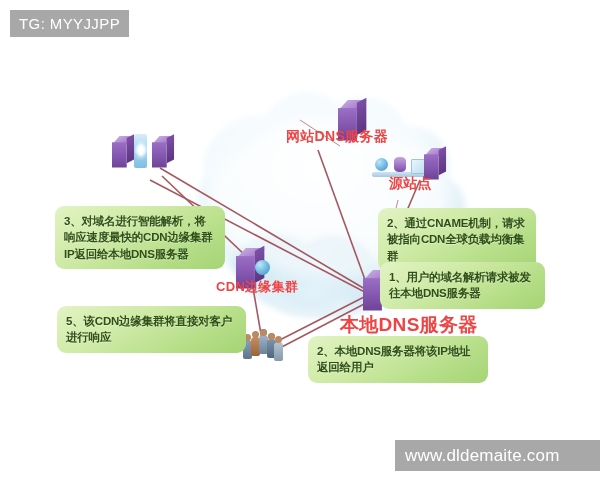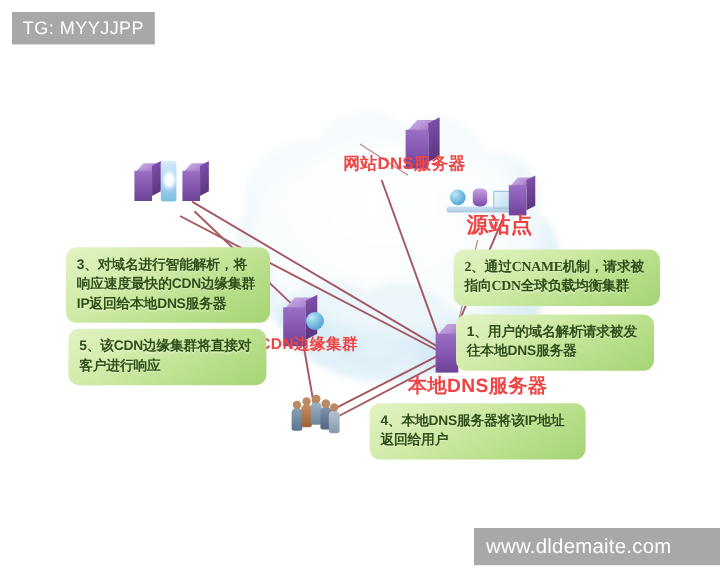--- a/index.html
+++ b/index.html
@@ -294,58 +294,58 @@
     <div class="origin-base" style="left:0px; top:30px;"></div>
     <div class="sphere" style="left:3px;  top:16px;"></div>
     <div class="cylinder" style="left:22px; top:15px;"></div>
     <div class="monitor" style="left:39px; top:17px;"></div>
     <div class="server md" style="left:52px; top:6px;">
       <div class="top"></div>
         <div class="side"></div>
         <div class="front"></div>
     </div>
   </div>
-  <div class="node-label" style="left:389px; top:175px; font-size:18px;">源站点</div>
+  <div class="node-label" style="left:389px; top:175px; font-size:14px;">源站点</div>
 
   <div class="node" style="left:236px; top:248px;">
     <div class="server lg" style="left:0px; top:0px;">
       <div class="top"></div>
         <div class="side"></div>
         <div class="front"></div>
     </div>
     <div class="sphere" style="left:19px; top:12px; width:15px; height:15px;"></div>
   </div>
   <div class="node-label" style="left:216px; top:278px; font-size:13px;">CDN边缘集群</div>
 
   <div class="node" style="left:363px; top:270px;">
     <div class="server lg" style="left:0px; top:0px;">
       <div class="top"></div>
         <div class="side"></div>
         <div class="front"></div>
     </div>
   </div>
-  <div class="node-label" style="left:340px; top:312px; font-size:16px;">本地DNS服务器</div>
+  <div class="node-label" style="left:340px; top:312px; font-size:19px;">本地DNS服务器</div>
 
   <div class="crowd" style="left:243px; top:332px;">
     <i style="left:0px;  top:8px;  background:linear-gradient(180deg,#8aa0b5,#5d7490);"></i>
     <i style="left:8px;  top:5px;  background:linear-gradient(180deg,#c98d5c,#9a6438);"></i>
     <i style="left:16px; top:3px;  background:linear-gradient(180deg,#9fb4c8,#6b melhor);"></i>
     <i style="left:16px; top:3px;  background:linear-gradient(180deg,#9fb4c8,#6b829a);"></i>
     <i style="left:24px; top:7px;  background:linear-gradient(180deg,#7e94aa,#4f6síl);"></i>
     <i style="left:24px; top:7px;  background:linear-gradient(180deg,#7e94aa,#4f6680);"></i>
     <i style="left:31px; top:10px; background:linear-gradient(180deg,#b5c4d2,#8699ab);"></i>
   </div>
 
   <div class="note" style="left:55px; top:206px; width:170px; font-size:11.5px;">3、对域名进行智能解析，将响应速度最快的CDN边缘集群IP返回给本地DNS服务器</div>
 
-  <div class="note" style="left:57px; top:274px; width:165px; font-size:11.5px;">5、该CDN边缘集群将直接对客户进行响应</div>
-
-  <div class="note" style="left:378px; top:208px; width:172px; font-size:11.5px;font-family:Liberation Serif, serif;">2、通过CNAME机制，请求被指向CDN全球负载均衡集群</div>
+  <div class="note" style="left:57px; top:306px; width:189px; font-size:11.5px;">5、该CDN边缘集群将直接对客户进行响应</div>
+
+  <div class="note" style="left:378px; top:208px; width:158px; font-size:11.5px;">2、通过CNAME机制，请求被指向CDN全球负载均衡集群</div>
 
   <div class="note" style="left:380px; top:262px; width:165px; font-size:11.5px;">1、用户的域名解析请求被发往本地DNS服务器</div>
 
-  <div class="note" style="left:308px; top:336px; width:180px; font-size:11.5px;">4、本地DNS服务器将该IP地址返回给用户</div>
+  <div class="note" style="left:308px; top:336px; width:180px; font-size:11.5px;">2、本地DNS服务器将该IP地址返回给用户</div>
 
   <div class="banner" id="tg-badge">TG: MYYJJPP</div>
 
   <div class="banner" id="watermark">www.dldemaite.com</div>
 
 </div>
 
 </body></html>

